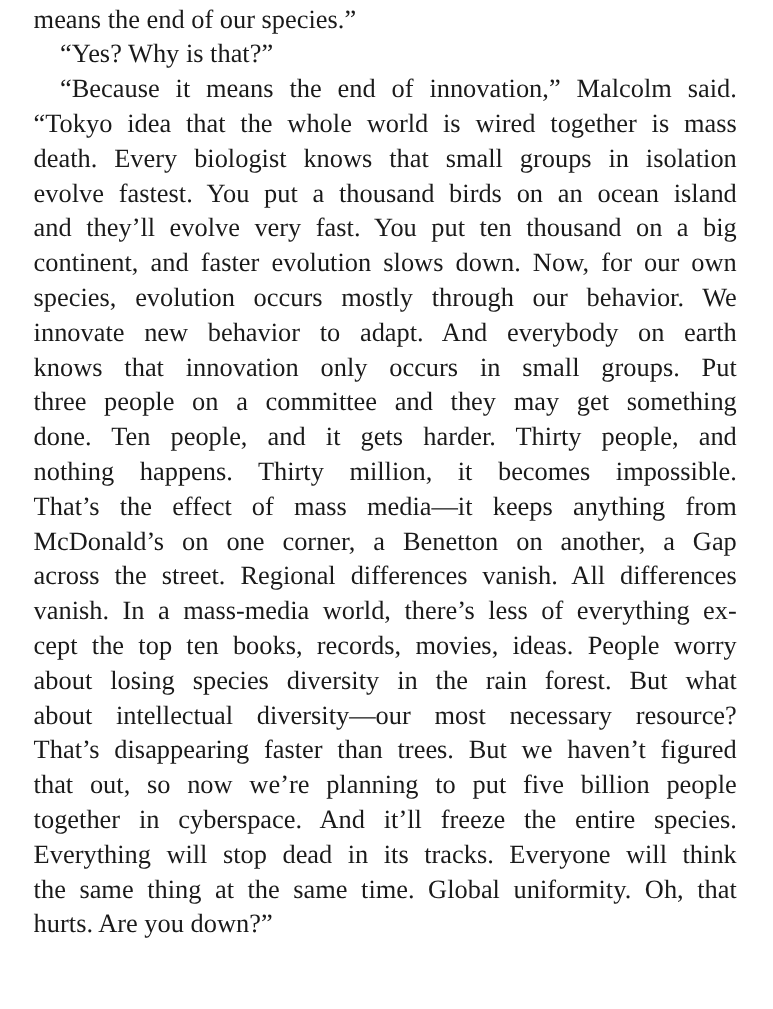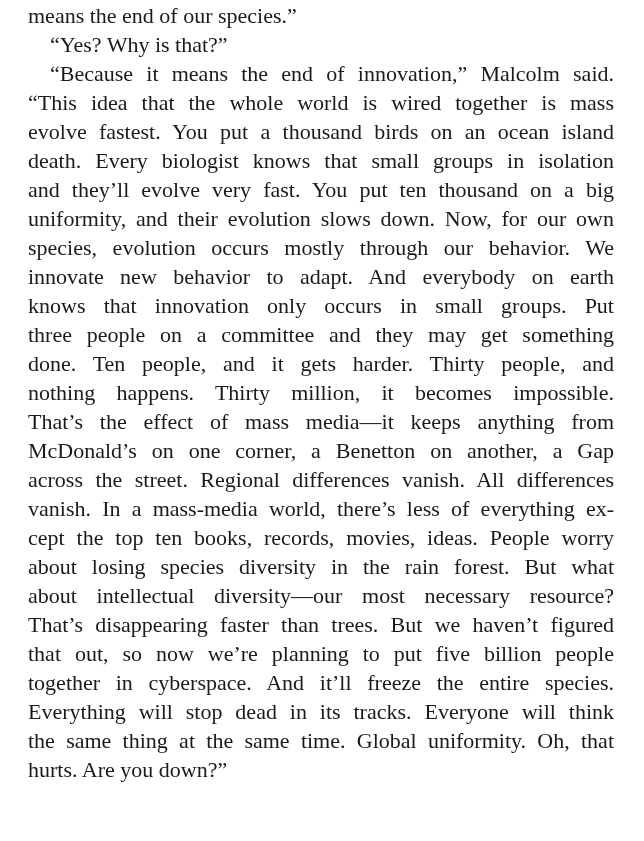--- a/index.html
+++ b/index.html
@@ -45,25 +45,25 @@
   <div>
     <div class="line">means the end of our species.”</div>
   </div>
 
   <div>
     <div class="line indent">“Yes? Why is that?”</div>
   </div>
 
   <div>
     <div class="line j indent">“Because it means the end of innovation,” Malcolm said.</div>
-    <div class="line j">“This idea that the whole world is wired together is mass</div>
+    <div class="line j">“Tokyo idea that the whole world is wired together is mass</div>
+    <div class="line j">death. Every biologist knows that small groups in isolation</div>
     <div class="line j">evolve fastest. You put a thousand birds on an ocean island</div>
-    <div class="line j">death. Every biologist knows that small groups in isolation</div>
     <div class="line j">and they’ll evolve very fast. You put ten thousand on a big</div>
-    <div class="line j">uniformity, and their evolution slows down. Now, for our own</div>
+    <div class="line j">continent, and faster evolution slows down. Now, for our own</div>
     <div class="line j">species, evolution occurs mostly through our behavior. We</div>
     <div class="line j">innovate new behavior to adapt. And everybody on earth</div>
     <div class="line j">knows that innovation only occurs in small groups. Put</div>
     <div class="line j">three people on a committee and they may get something</div>
     <div class="line j">done. Ten people, and it gets harder. Thirty people, and</div>
     <div class="line j">nothing happens. Thirty million, it becomes impossible.</div>
     <div class="line j">That’s the effect of mass media—it keeps anything from</div>
     <div class="line j">McDonald’s on one corner, a Benetton on another, a Gap</div>
     <div class="line j">across the street. Regional differences vanish. All differences</div>
     <div class="line j">vanish. In a mass-media world, there’s less of everything ex-</div>

